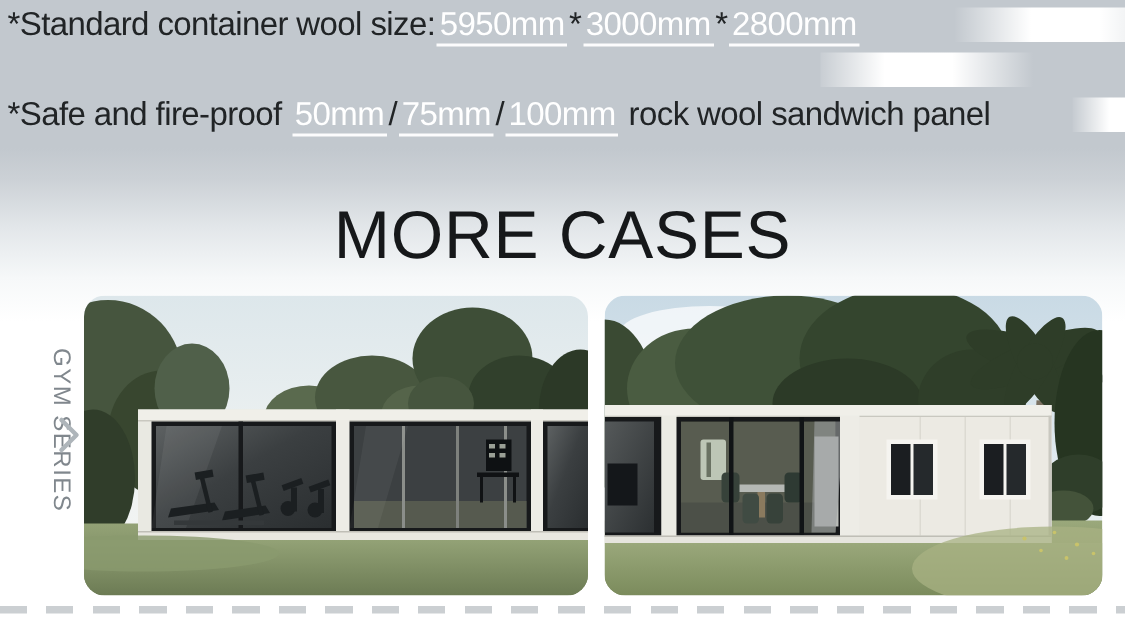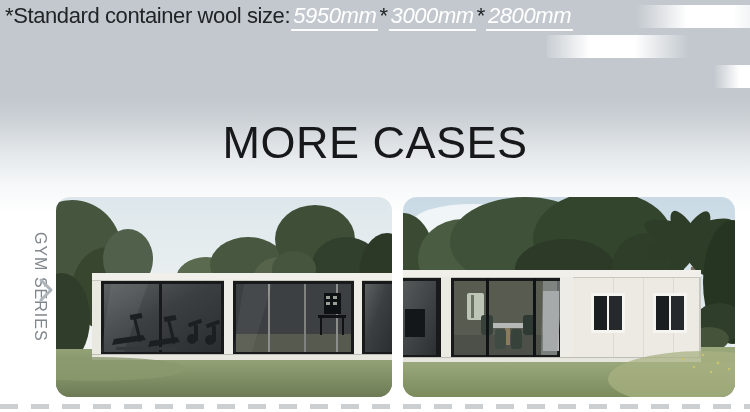--- a/index.html
+++ b/index.html
@@ -17,35 +17,35 @@
 
   
   .banner{position:absolute;left:0;top:0;width:750px;height:100px;}
   .fl{
     position:absolute;left:5px;white-space:nowrap;
     font-size:22px;line-height:28px;letter-spacing:-0.4px;
     color:#212426;
   }
   .fl1{top:2px}.fl2{top:32px}.fl3{top:62px}
   .em{
-    color:#ffffff;font-style:italic;
+    color:#ffffff;
     border-bottom:2px solid rgba(255,255,255,0.95);
     padding:0 2px 1px 2px;margin:0 1px;
   }
   .bar{position:absolute;height:23px;}
   .bar1{left:636px;top:5px;width:114px;
     background:linear-gradient(to right,rgba(255,255,255,0),#ffffff 45%,#ffffff 85%,rgba(255,255,255,0.8));}
   .bar2{left:547px;top:35px;width:142px;
     background:linear-gradient(to right,rgba(255,255,255,0.1),#ffffff 30%,#ffffff 62%,rgba(255,255,255,0));}
   .bar3{left:715px;top:65px;width:35px;
     background:linear-gradient(to right,rgba(255,255,255,0.05),#ffffff 70%);}
 
   
   .heading{
-    position:absolute;left:0;top:118px;width:750px;margin:0;
+    position:absolute;left:0;top:132px;width:750px;margin:0;
     text-align:center;font-size:45px;line-height:50px;
     font-weight:400;letter-spacing:0.5px;color:#16181a;
   }
 
   
   .rail{position:absolute;left:0;top:0;width:56px;height:412px;}
   .rail-label{
     position:absolute;left:27px;top:232px;height:112px;width:22px;
     writing-mode:vertical-rl;
     font-size:16px;letter-spacing:1px;color:#80878d;
@@ -70,20 +70,23 @@
   }
 </style>
 </head>
 <body>
 
 <div class="stage">
 
   <div class="banner">
     <div class="fl fl1">
       <span>*Standard container wool size:</span><span class="em">5950mm</span><span>*</span><span class="em">3000mm</span><span>*</span><span class="em">2800mm</span>
+    </div>
+    <div class="fl fl3">
+      <span>*Safe and fire-proof </span><span class="em">50mm</span><span>/</span><span class="em">75mm</span><span>/</span><span class="em">100mm</span><span> rock wool sandwich panel</span>
     </div>
     <div class="bar bar1"></div>
     <div class="bar bar2"></div>
     <div class="bar bar3"></div>
   </div>
 
   <h2 class="heading">MORE CASES</h2>
 
   <div class="rail">
     <span class="rail-label">GYM SERIES</span>

